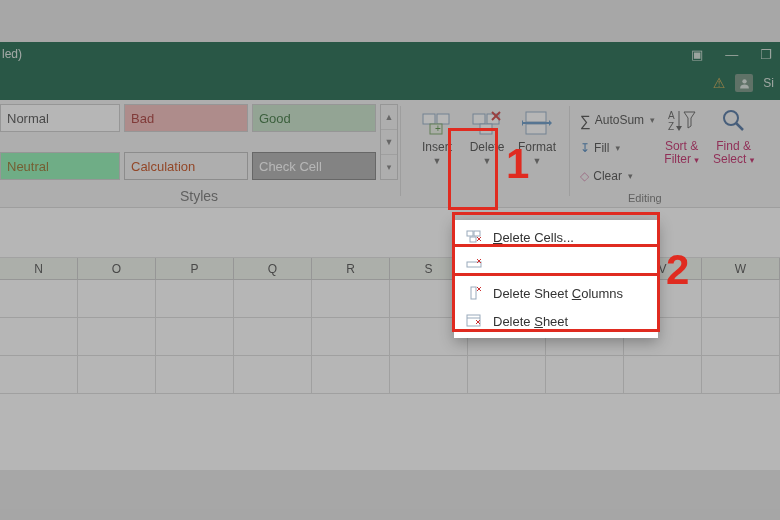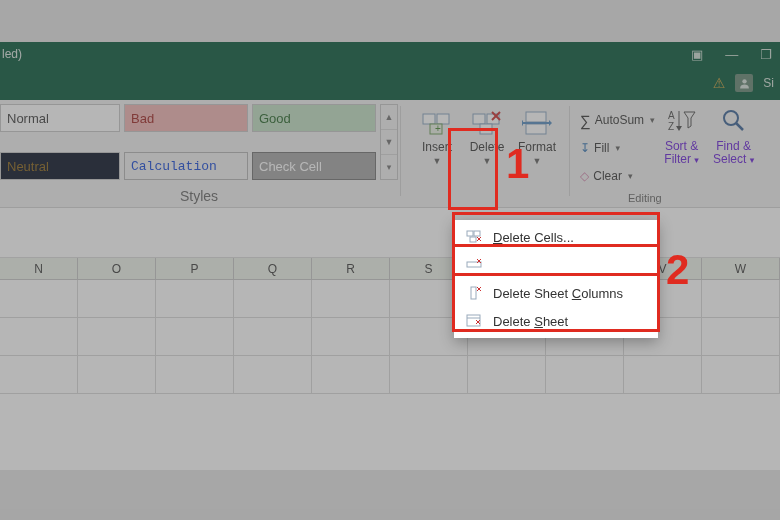--- a/index.html
+++ b/index.html
@@ -21,40 +21,40 @@
   .band .signin { color: #d7e4dc; font-size: 12px; }
   
   .ribbon { height: 108px; background: #f2f2f1; border-bottom: 1px solid #d6d6d6; display: flex; }
   
   .styles-group { width: 398px; display: flex; flex-direction: column; padding: 4px 0 0 0; }
   .styles-grid { display: grid; grid-template-columns: 120px 124px 124px 18px; grid-template-rows: 28px 28px; gap: 20px 4px; padding-left: 0; }
   .style-cell { border: 1px solid #c9c9c9; display: flex; align-items: center; padding-left: 6px; font-size: 13px; background: #fff; }
   .style-normal { background: #fff; color: #444; }
   .style-bad { background: #f1b7b6; color: #a32b28; }
   .style-good { background: #c3e1c5; color: #2e6b30; }
-  .style-neutral { background: #0f172a; color: #8f6a1e; }
-  .style-calc { background: #f2f2f2; color: #1d4ed8; border: 1px solid #b7b7b7; font-family: Liberation Mono, monospace; }
+  .style-neutral { background: #86efac; color: #8f6a1e; }
+  .style-calc { background: #f2f2f2; color: #c2410c; border: 1px solid #b7b7b7; }
   .style-check { background: #a8a8a8; color: #fff; border: 1px double #777; }
   .gallery-scroll { grid-row: span 2; display: flex; flex-direction: column; border: 1px solid #c9c9c9; }
   .gallery-scroll div { flex: 1; display: flex; align-items: center; justify-content: center; font-size: 9px; color: #777; border-bottom: 1px solid #d8d8d8; }
   .gallery-scroll div:last-child { border-bottom: none; }
   .group-label { text-align: center; font-size: 14px; color: #6b6b6b; margin-top: auto; padding-bottom: 3px; }
   
   .cells-group { display: flex; gap: 2px; padding: 6px 6px 0 10px; }
   .big-btn { width: 48px; height: 80px; display: flex; flex-direction: column; align-items: center; justify-content: flex-start; padding-top: 2px; }
   .big-btn .ico { width: 34px; height: 30px; display: flex; align-items: center; justify-content: center; }
   .big-btn .lbl { font-size: 12px; color: #3d3d3d; margin-top: 2px; }
   .big-btn .drop { font-size: 9px; color: #666; margin-top: 2px; }
   
   .editing-group { display: flex; gap: 2px; padding: 6px 0 0 8px; }
   .mini-col { display: flex; flex-direction: column; gap: 4px; padding-top: 2px; }
   .mini-row { display: flex; align-items: center; gap: 4px; font-size: 12px; color: #3d3d3d; height: 24px; }
   .mini-row .drop { font-size: 9px; color: #666; margin-left: 2px; }
   .big-btn2 { width: 50px; height: 80px; display: flex; flex-direction: column; align-items: center; padding-top: 2px; }
-  .big-btn2 .lbl { font-size: 12px; color: #6d28d9; text-align: center; line-height: 13px; margin-top: 2px; }
+  .big-btn2 .lbl { font-size: 12px; color: #be185d; text-align: center; line-height: 13px; margin-top: 2px; }
   
   .sheet-area { position: absolute; top: 166px; left: 0; right: 0; bottom: 0; background: #fff; }
   .blank-bar { height: 50px; background: #fff; border-bottom: 1px solid #dcdcdc; }
   .col-headers { display: flex; height: 22px; border-bottom: 1px solid #c9c9c9; background: #eef3ea; }
   .col-h { flex: 1; border-right: 1px solid #c9c9c9; display: flex; align-items: center; justify-content: center; font-size: 12px; color: #444; min-width: 78px; }
   .rows .row { display: flex; height: 38px; border-bottom: 1px solid #d9d9d9; }
   .rows .row div { flex: 1; border-right: 1px solid #d9d9d9; min-width: 78px; }
   
   .dropdown { position: absolute; top: 212px; left: 454px; width: 204px; background: #fff; box-shadow: 0 4px 14px rgba(0,0,0,.3); z-index: 70; padding: 3px; margin-top: 8px; }
   .dropdown .item { height: 28px; display: flex; align-items: center; gap: 10px; padding: 0 8px; font-size: 13px; color: #333; }

